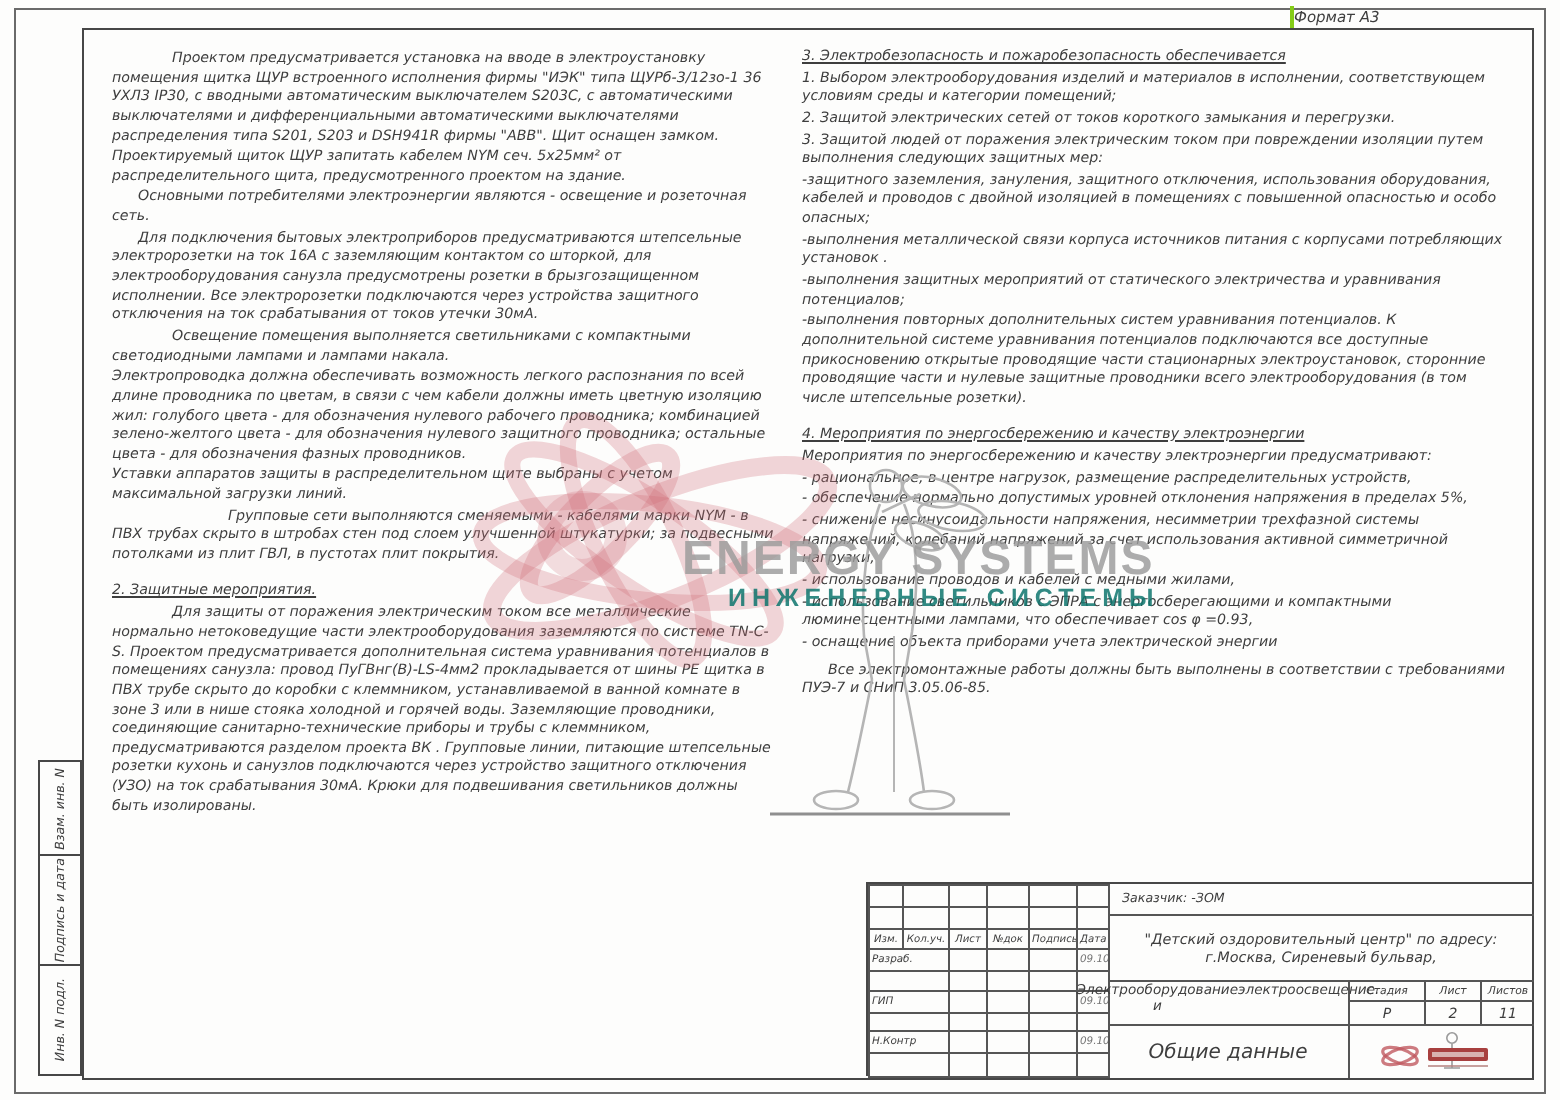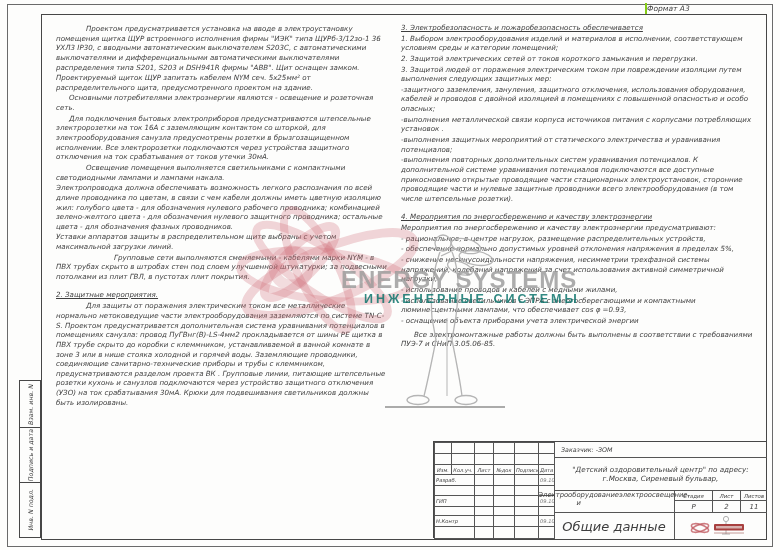--- a/index.html
+++ b/index.html
@@ -39,21 +39,21 @@
   .stamp{position:absolute;left:433px;top:441px;width:333px;height:97px;border-left:1.5px solid #474747;border-top:1.5px solid #474747;box-sizing:border-box;font-style:italic;}
   .stamp table{border-collapse:collapse;table-layout:fixed;}
   .rev-table{position:absolute;left:0;top:0;width:120px;height:97px;}
   .rev-table td{border:1px solid #555;padding:0 1px;font-size:5.2px;font-style:italic;overflow:hidden;white-space:nowrap;}
   .rev-table .hdr td{font-size:5.1px;text-align:center;}
   .rev-date{font-size:4.2px;color:#777;text-align:center;}
   .stamp-main{position:absolute;left:120px;top:0;width:213px;height:97px;box-sizing:border-box;}
   .customer-row{position:absolute;left:0;top:0;width:213px;height:16px;border-bottom:1px solid #555;box-sizing:border-box;font-size:6.3px;line-height:16px;padding-left:7px;}
   .project-row{position:absolute;left:0;top:16px;width:213px;height:33px;border-bottom:1px solid #555;box-sizing:border-box;text-align:center;font-size:7.2px;display:flex;flex-direction:column;justify-content:center;}
   .doc-title-cell{position:absolute;left:0;top:49px;width:121px;height:22px;border-right:1px solid #555;border-bottom:1px solid #555;box-sizing:border-box;text-align:center;font-size:6.8px;display:flex;flex-direction:row;justify-content:center;}
-  .sheet-name-cell{position:absolute;left:0;top:71px;width:121px;height:26px;border-right:1px solid #555;box-sizing:border-box;text-align:center;font-size:13px;display:flex;align-items:center;justify-content:center;}
+  .sheet-name-cell{position:absolute;left:0;top:71px;width:121px;height:26px;border-right:1px solid #555;box-sizing:border-box;text-align:center;font-size:10px;display:flex;align-items:center;justify-content:center;}
   .stage-hdr{position:absolute;left:121px;top:49px;width:92px;height:10px;display:flex;}
   .stage-hdr div{border-right:1px solid #555;border-bottom:1px solid #555;box-sizing:border-box;font-size:5.4px;text-align:center;line-height:10px;}
   .stage-val{position:absolute;left:121px;top:59px;width:92px;height:12px;display:flex;}
   .stage-val div{border-right:1px solid #555;border-bottom:1px solid #555;box-sizing:border-box;font-size:7px;text-align:center;line-height:12px;}
   .w38{width:38px;} .w28{width:28px;} .w26{width:26px;border-right:none !important;}
   .logo-cell{position:absolute;left:121px;top:71px;width:92px;height:26px;display:flex;align-items:center;justify-content:center;}
   
   .wm-layer{position:absolute;left:0;top:0;width:780px;height:484px;pointer-events:none;}
   .wm-brand{
     position:absolute;left:341px;top:266px;font-family:"Liberation Sans",sans-serif;

